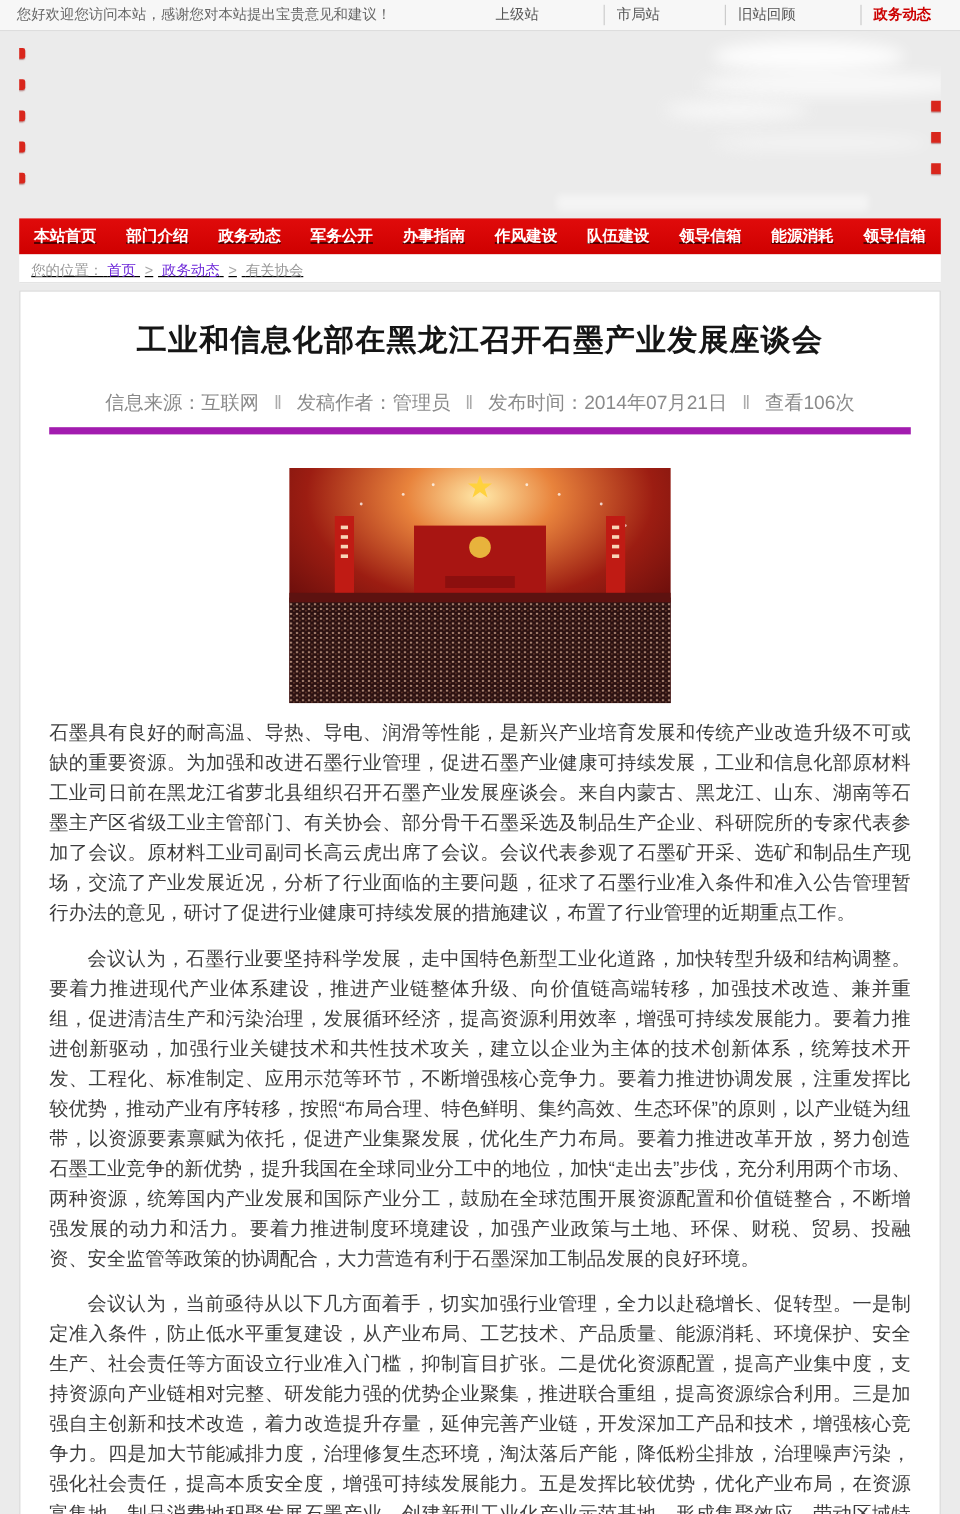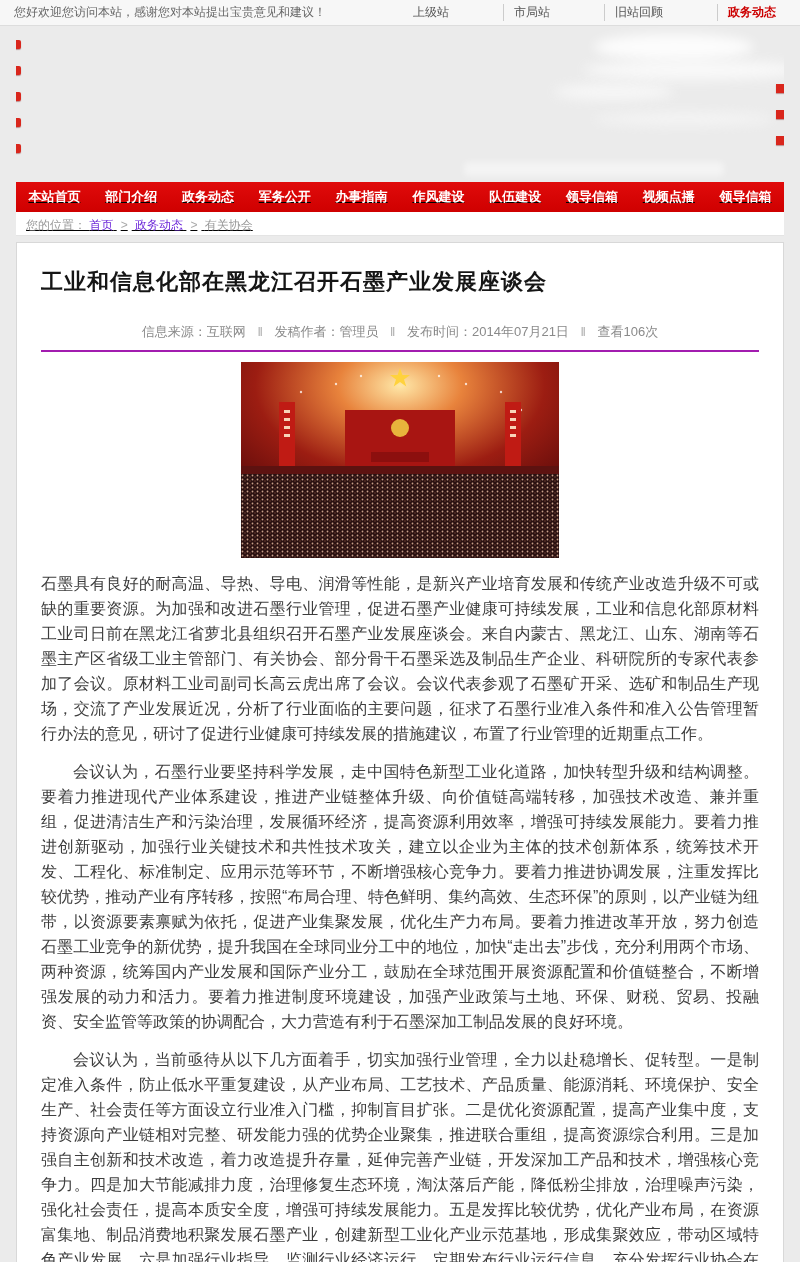--- a/index.html
+++ b/index.html
@@ -57,26 +57,26 @@
   }
   .breadcrumb a { color: #6d28d9; text-decoration: none; cursor: pointer; }
   .breadcrumb .sep { padding: 0 4px; color: #aaa; }
 
   
   .article-box {
     margin: 6px 16px 0 16px; background: #fff; border: 1px solid #d8d8d8;
     padding: 16px 24px 22px 24px;
   }
   .article-title {
-    text-align: left; font-size: 22px; font-weight: bold; color: #151515;
+    text-align: center; font-size: 25px; font-weight: bold; color: #151515;
     letter-spacing: 1px; margin: 8px 0 26px 0;
   }
   .article-meta {
-    text-align: center; font-size: 13px; color: #8a8a8a;
-    padding-bottom: 9px; border-bottom: 2px solid #a21caf; margin-bottom: 10px;
+    text-align: center; font-size: 16px; color: #8a8a8a;
+    padding-bottom: 9px; border-bottom: 6px solid #a21caf; margin-bottom: 28px;
   }
   .article-meta .msep { padding: 0 8px; color: #aaa; }
   .article-photo { display: block; margin: 10px auto 4px auto; width: 318px; height: 196px; }
   .article-body p {
     font-size: 16px; line-height: 25px; color: #3d3d3d;
     text-align: justify; margin: 13px 0;
   }
   .article-body p.indent { text-indent: 2em; }
 </style>
 </head>
@@ -117,21 +117,21 @@
 
     <div class="mainnav">
       <a>本站首页</a>
       <a>部门介绍</a>
       <a>政务动态</a>
       <a>军务公开</a>
       <a>办事指南</a>
       <a>作风建设</a>
       <a>队伍建设</a>
       <a>领导信箱</a>
-      <a>视频点播</a>
+      <a>能源消耗</a>
       <a>领导信箱</a>
     </div>
 
     <div class="breadcrumb">
       <span>您的位置：</span>
       <a>首页</a>
       <span class="sep">&gt;</span>
       <a>政务动态</a>
       <span class="sep">&gt;</span>
       <span>有关协会</span>

